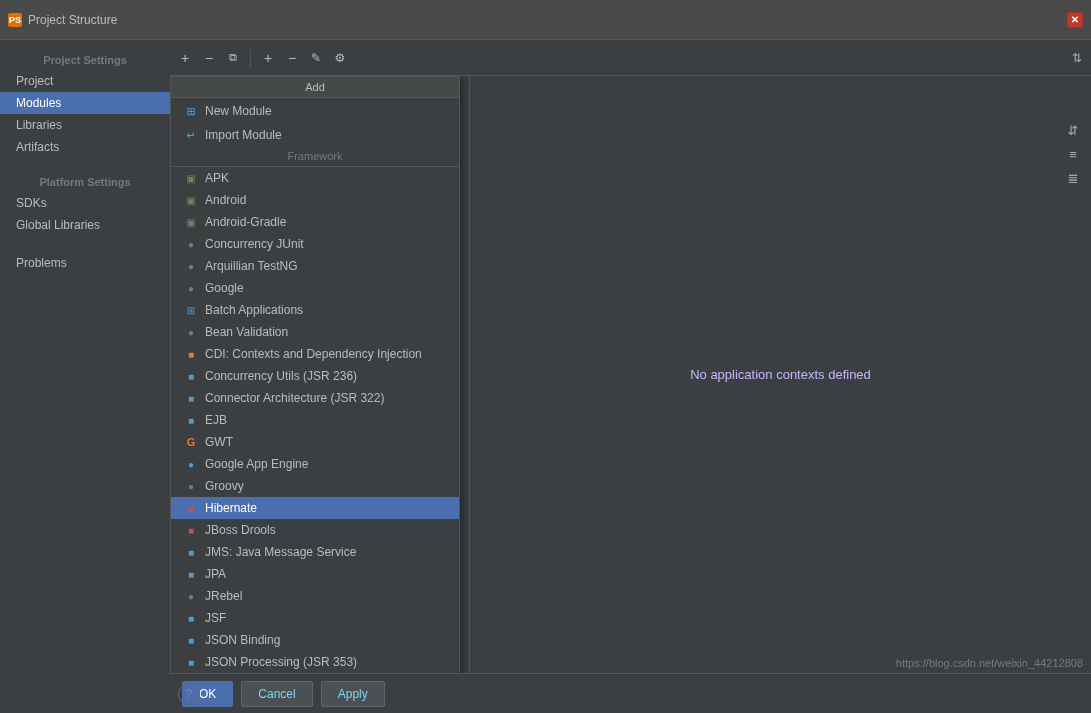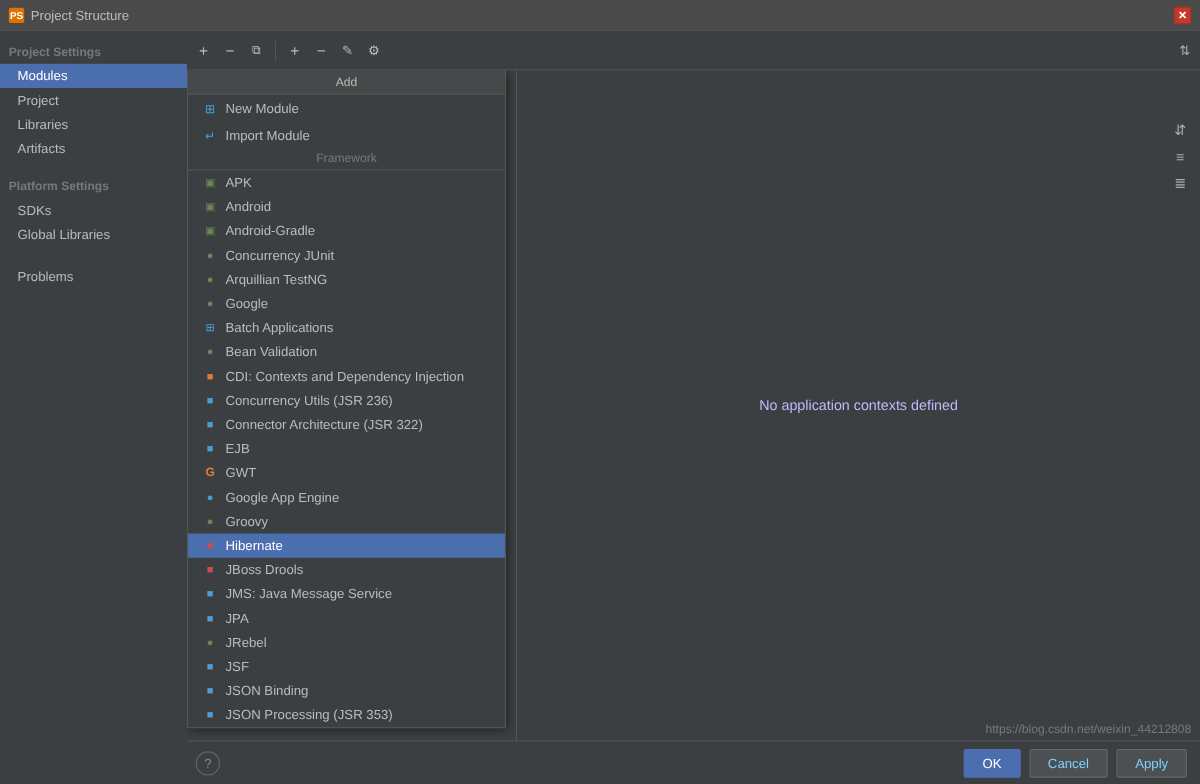--- a/index.html
+++ b/index.html
@@ -14,21 +14,21 @@
 
     .window {
       width: 1091px;
       height: 713px;
       background: #3c3f41;
       display: flex;
       flex-direction: column;
     }
 
     .title-bar {
-      height: 28px;
+      height: 40px;
       background: #4a4a4a;
       display: flex;
       align-items: center;
       justify-content: space-between;
       padding: 0 8px;
       border-bottom: 1px solid #555;
       flex-shrink: 0;
     }
 
     .title-bar-left {
@@ -79,20 +79,21 @@
       background: #3c3f41;
       flex-shrink: 0;
       padding: 8px 0;
     }
 
     .sidebar-section-label {
       color: #787878;
       font-size: 11px;
       font-weight: bold;
       padding: 6px 8px 4px 8px;
+      text-align: center;
     }
 
     .sidebar-item {
       padding: 4px 8px 4px 16px;
       color: #bbbbbb;
       cursor: pointer;
       font-size: 12px;
     }
 
     .sidebar-item.active {
@@ -235,21 +236,21 @@
       font-size: 13px;
     }
 
     
     .bottom-bar {
       height: 40px;
       background: #3c3f41;
       border-top: 1px solid #555;
       display: flex;
       align-items: center;
-      justify-content: flex-end;
+      justify-content: flex-start;
       padding: 0 12px;
       gap: 8px;
     }
 
     .dialog-btn {
       height: 26px;
       padding: 0 16px;
       border: 1px solid #666;
       background: #4c5052;
       color: #7dd3fc;
@@ -325,25 +326,25 @@
       </div>
       <span>Project Structure</span>
     </div>
     <div class="title-close">✕</div>
   </div>
 
   <div class="main-content">
 
     <div class="sidebar">
       <div class="sidebar-section-label">Project Settings</div>
+      <div class="sidebar-item">
+        <span>Project</span>
+      </div>
       <div class="sidebar-item active">
         <span>Modules</span>
-      </div>
-      <div class="sidebar-item">
-        <span>Project</span>
       </div>
       <div class="sidebar-item">
         <span>Libraries</span>
       </div>
       <div class="sidebar-item">
         <span>Artifacts</span>
       </div>
 
       <div class="sidebar-section-label" style="margin-top:12px;">Platform Settings</div>
       <div class="sidebar-item">

